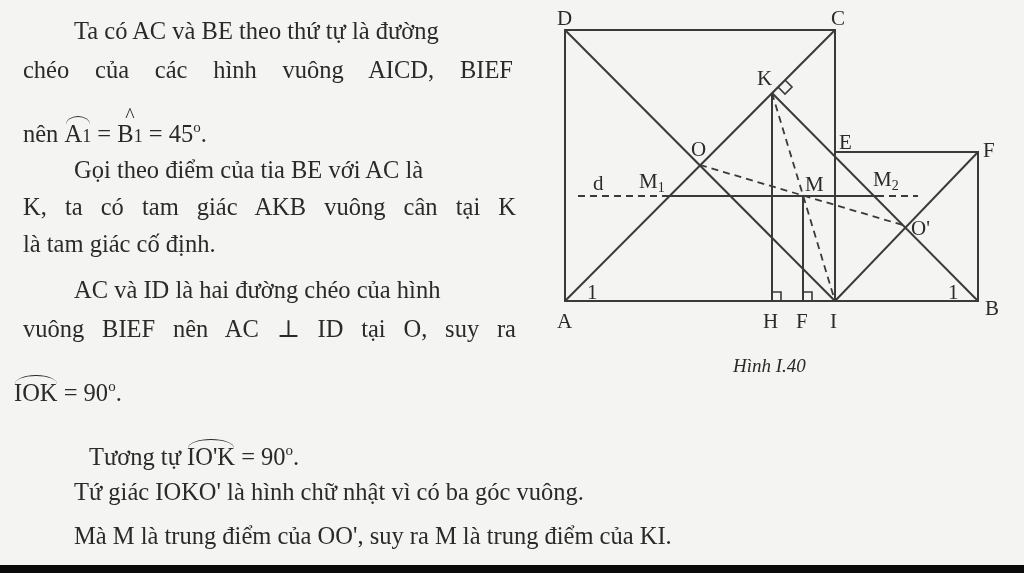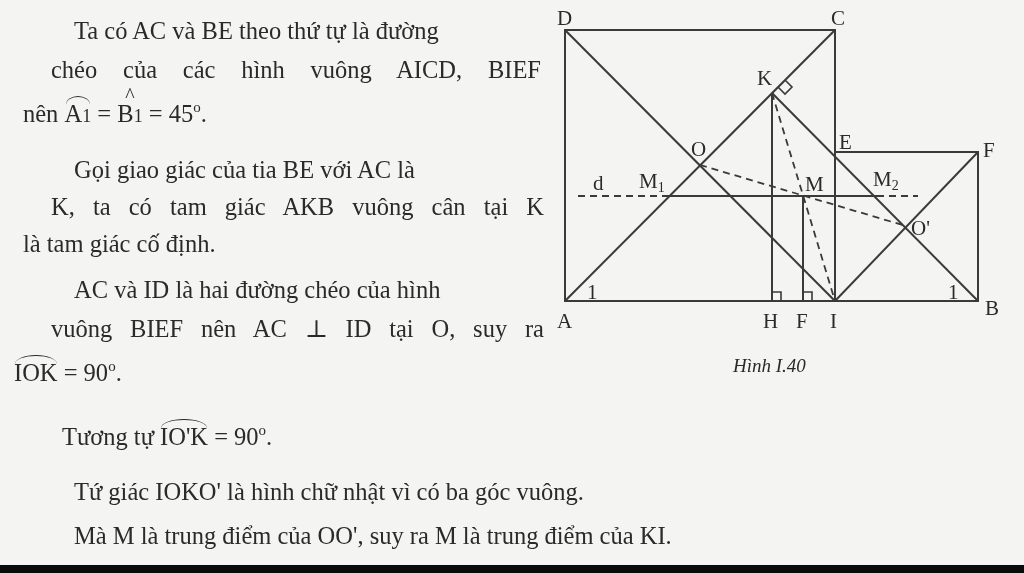--- a/index.html
+++ b/index.html
@@ -6,22 +6,22 @@
   body {
     width:1024px; height:573px; overflow:hidden; position:relative;
     background:#f4f4f2;
     font-family:"Liberation Serif", "DejaVu Serif", serif;
     color:#2a2a2a;
   }
   .text-col { position:absolute; left:0; top:0; width:540px; }
   .line {
     position:absolute; font-size:24.5px; line-height:30px; white-space:nowrap;
   }
-  .justify { text-align:justify; text-align-last:justify;margin-left:28px; }
-  .arc { position:relative; display:inline-block; }
+  .justify { text-align:justify; text-align-last:justify; }
+  .arc { position:relative; display:inline-block;margin-top:20px; }
   .arc::before {
     content:""; position:absolute; left:1px; right:1px; top:-3px; height:8px;
     border-top:1.6px solid #2a2a2a; border-radius:50% 50% 0 0 / 100% 100% 0 0;
   }
   .hat { position:relative; display:inline-block;text-align:center; }
   .hat::before {
     content:"^"; position:absolute; left:0; right:0; top:-19px; text-align:center; font-size:20px;
   }
   sup { font-size:15px; vertical-align:10px; line-height:0; }
   .sub1 { font-size:18px; }
@@ -35,32 +35,32 @@
 <body>
 
 <div class="text-col">
 
   <div class="line" style="left:74px; top:16px;text-align:right;">Ta có AC và BE theo thứ tự là đường</div>
   <div class="line justify" style="left:23px; top:55px; width:490px;">chéo của các hình vuông AICD, BIEF</div>
   <div class="line" style="left:23px; top:99px;">
     <span>nên </span><span class="arc"><span>A</span><span class="sub1">1</span></span><span> = </span><span class="hat"><span>B</span><span class="sub1">1</span></span><span> = 45</span><sup>o</sup><span>.</span>
   </div>
 
-  <div class="line" style="left:74px; top:155px;">Gọi giao giác của tia BE với AC là</div>
+  <div class="line" style="left:74px; top:155px;">Gọi theo điểm của tia BE với AC là</div>
   <div class="line justify" style="left:23px; top:192px; width:493px;">K, ta có tam giác AKB vuông cân tại K</div>
   <div class="line" style="left:23px; top:229px;">là tam giác cố định.</div>
 
   <div class="line" style="left:74px; top:275px;">AC và ID là hai đường chéo của hình</div>
   <div class="line justify" style="left:23px; top:314px; width:493px;">vuông BIEF nên AC ⊥ ID tại O, suy ra</div>
   <div class="line" style="left:14px; top:358px;">
     <span class="arc"><span>IOK</span></span><span> = 90</span><sup>o</sup><span>.</span>
   </div>
 </div>
 
-<div class="line" style="left:62px; top:422px;text-align:right;">
+<div class="line" style="left:89px; top:422px;text-align:right;">
   <span>Tương tự </span><span class="arc"><span>IO'K</span></span><span> = 90</span><sup>o</sup><span>.</span>
 </div>
 <div class="line" style="left:74px; top:477px;">Tứ giác IOKO' là hình chữ nhật vì có ba góc vuông.</div>
 <div class="line" style="left:74px; top:521px;">Mà M là trung điểm của OO', suy ra M là trung điểm của KI.</div>
 
 <svg id="figure" width="1024" height="573">
   <g stroke="#3a3a3a" stroke-width="2" fill="none">
 
     <polygon points="565,301 835,301 835,30 565,30"></polygon>
 

